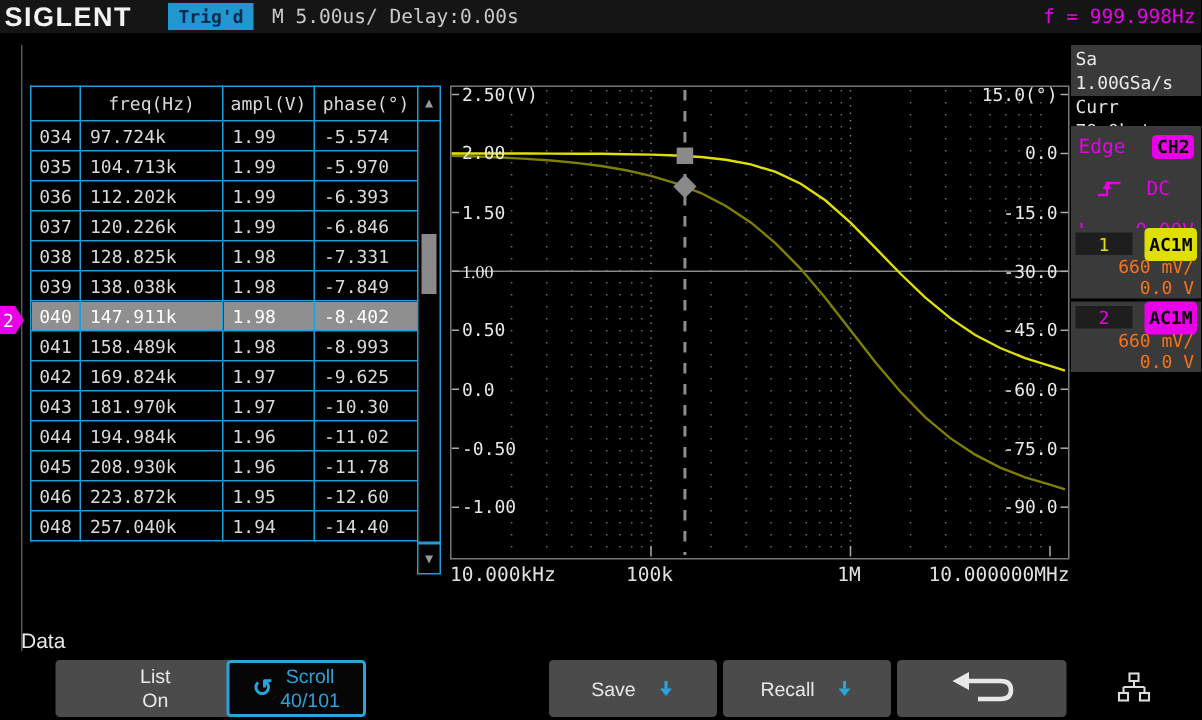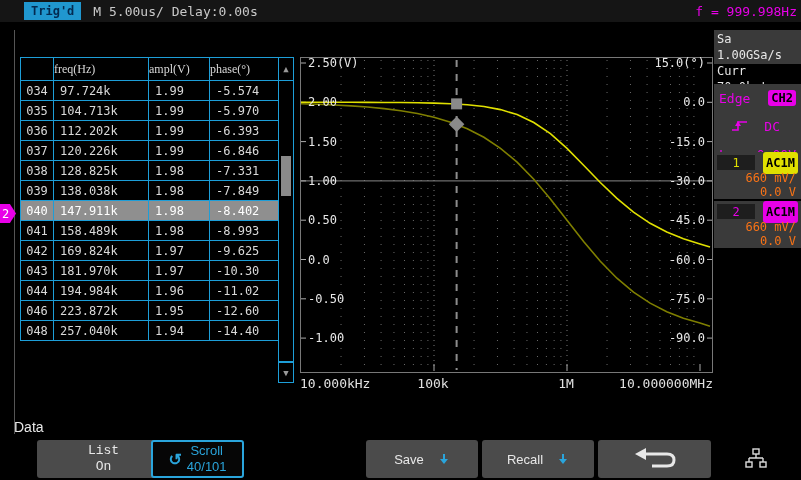--- a/index.html
+++ b/index.html
@@ -21,21 +21,21 @@
   .trig-marker{position:absolute;left:0;top:204px;width:16px;height:19px;background:#e800e8;
                clip-path:polygon(0 0,62% 0,100% 50%,62% 100%,0 100%);
                color:#fff;font-size:12px;display:flex;align-items:center;justify-content:flex-start;
                padding-left:2px;box-sizing:border-box;}
 
   
   .table-wrap{position:absolute;left:20px;top:57px;width:274px;height:326px;background:#000;}
   table.freq-table{border-collapse:collapse;table-layout:fixed;width:258px;}
   .freq-table th,.freq-table td{border:1px solid #1d9ed8;color:#d9d9d9;font-size:12px;
         font-weight:normal;white-space:nowrap;overflow:hidden;padding:0 0 0 6px;text-align:left;}
-  .freq-table th{height:22px;text-align:left;padding:0;font-family:Liberation Serif, serif;}
+  .freq-table th{height:22px;text-align:center;padding:0;}
   .freq-table td{height:19px;}
   .freq-table td.idx{text-align:center;padding:0;}
   .freq-table tr.selected td{background:#8f8f8f;color:#fff;}
   .col-idx{width:33px;}.col-freq{width:95px;}.col-ampl{width:61px;}.col-phase{width:69px;}
 
   .scrollbar{position:absolute;right:0;top:0;width:16px;height:326px;box-sizing:border-box;}
   .sb-btn{position:absolute;left:0;width:16px;box-sizing:border-box;border:1px solid #1d9ed8;
           background:#000;color:#999;font-size:9px;display:flex;align-items:center;justify-content:center;}
   .sb-up{top:0;height:24px;}
   .sb-down{bottom:0;height:21px;}
@@ -73,37 +73,38 @@
                  border-radius:3px;}
   .chan-line{color:#f97316;font-size:12px;text-align:right;line-height:14px;padding-right:2px;}
 
   
   .data-label{position:absolute;left:14px;top:419px;color:#e8e8e8;font-size:14px;
               font-family:"Liberation Sans",sans-serif;}
   .menu-btn{position:absolute;top:440px;height:38px;background:#4b4b4b;border-radius:3px;
             color:#e8e8e8;font-size:13px;font-family:"Liberation Sans",sans-serif;
             display:flex;align-items:center;justify-content:center;box-sizing:border-box;}
   .btn-2line{flex-direction:column;line-height:16px;}
-  .btn-list{left:37px;width:133px;font-family:Liberation Mono, monospace;}
+  .btn-list{left:37px;width:133px;}
   .btn-scroll{left:151px;width:93px;background:#060606;border:2px solid #2aa5dc;color:#2aa5dc;
               flex-direction:row;}
   .scroll-icon{font-size:16px;font-weight:bold;margin-right:5px;color:#2aa5dc;}
   .scroll-text{display:flex;flex-direction:column;line-height:16px;align-items:center;}
   .btn-save{left:366px;width:112px;}
   .btn-recall{left:482px;width:112px;}
   .btn-back{left:598px;width:113px;}
   .down-arrow{margin-left:14px;display:flex;}
   .util-icon{position:absolute;left:744px;top:448px;}
 </style>
 </head>
 <body>
 
 <div class="screen">
 
   <header class="topbar">
+    <div class="logo">SIGLENT</div>
     <div class="trig-badge">Trig'd</div>
     <div class="timebase">
       <span>M 5.00us/</span>
       <span>Delay:0.00s</span>
     </div>
     <div class="freq-readout">f = 999.998Hz</div>
   </header>
 
   <div class="left-border"></div>
   <div class="trig-marker">
@@ -185,20 +186,26 @@
             <td class="idx">043</td>
             <td>181.970k</td>
             <td>1.97</td>
             <td>-10.30</td>
           </tr>
           <tr>
             <td class="idx">044</td>
             <td>194.984k</td>
             <td>1.96</td>
             <td>-11.02</td>
+          </tr>
+          <tr>
+            <td class="idx">045</td>
+            <td>208.930k</td>
+            <td>1.96</td>
+            <td>-11.78</td>
           </tr>
           <tr>
             <td class="idx">046</td>
             <td>223.872k</td>
             <td>1.95</td>
             <td>-12.60</td>
           </tr>
           <tr>
             <td class="idx">048</td>
             <td>257.040k</td>
@@ -267,21 +274,21 @@
         <line x1="155.60999999999999" y1="2" x2="155.60999999999999" y2="312" stroke="#8d8d8d" stroke-width="2" stroke-dasharray="7 7"></line>
         <polyline points="0.0,45.8 16.6,46.3 33.3,47.0 49.9,47.9 66.5,49.0 83.1,50.6 99.8,52.7 116.4,55.5 133.0,59.3 149.6,64.2 166.3,70.7 182.9,79.3 199.5,90.3 216.1,104.2 232.8,121.2 249.4,140.9 266.0,162.2 282.6,183.5 299.3,203.2 315.9,220.2 332.5,234.1 349.1,245.1 365.8,253.7 382.4,260.2 399.0,265.1 409.0,268.2" fill="none" stroke="#7f7f00" stroke-width="1.6"></polyline>
         <polyline points="0.0,44.3 16.6,44.3 33.3,44.3 49.9,44.3 66.5,44.4 83.1,44.5 99.8,44.5 116.4,44.8 133.0,45.1 149.6,45.7 166.3,46.7 182.9,48.5 199.5,51.6 216.1,56.6 232.8,64.5 249.4,75.7 266.0,90.4 282.6,107.3 299.3,124.5 315.9,140.4 332.5,154.1 349.1,165.3 365.8,174.0 382.4,180.7 399.0,185.9 409.0,189.1" fill="none" stroke="#e0e000" stroke-width="1.6"></polyline>
         <rect x="150.10999999999999" y="40.372" width="11" height="11" fill="#8a8a8a"></rect>
         <rect x="150.10999999999999" y="60.81323999999999" width="11" height="11" fill="#8a8a8a" transform="rotate(45 155.60999999999999 66.31324)"></rect>
       </svg>
     <div id="ytick-layer">
         <div class="ytick" style="left: 7px; top: -1px;">2.50(V)</div>
         <div class="ytick" style="left: 7px; top: 38.3px;">2.00</div>
         <div class="ytick" style="left: 7px; top: 77.6px;">1.50</div>
-        <div class="ytick" style="left: 7px; top: 116.9px;">1.00</div>
+        <div class="ytick" style="left: 7px; top: 116.9px; font-family: Liberation Serif, serif;">1.00</div>
         <div class="ytick" style="left: 7px; top: 156.2px;">0.50</div>
         <div class="ytick" style="left: 7px; top: 195.5px;">0.0</div>
         <div class="ytick" style="left: 7px; top: 234.8px;">-0.50</div>
         <div class="ytick" style="left: 7px; top: 274.1px;">-1.00</div>
         <div class="ytick right" style="right: 7px; top: -1px;">15.0(°)</div>
         <div class="ytick right" style="right: 7px; top: 38.3px;">0.0</div>
         <div class="ytick right" style="right: 7px; top: 77.6px;">-15.0</div>
         <div class="ytick right" style="right: 7px; top: 116.9px; text-align: right;">-30.0</div>
         <div class="ytick right" style="right: 7px; top: 156.2px;">-45.0</div>
         <div class="ytick right" style="right: 7px; top: 195.5px;">-60.0</div>

